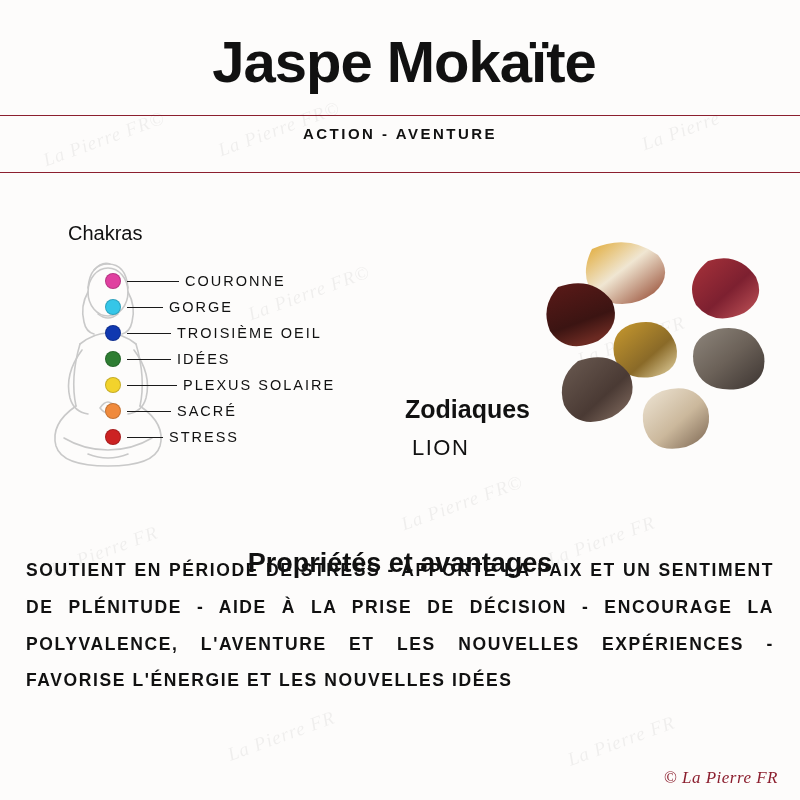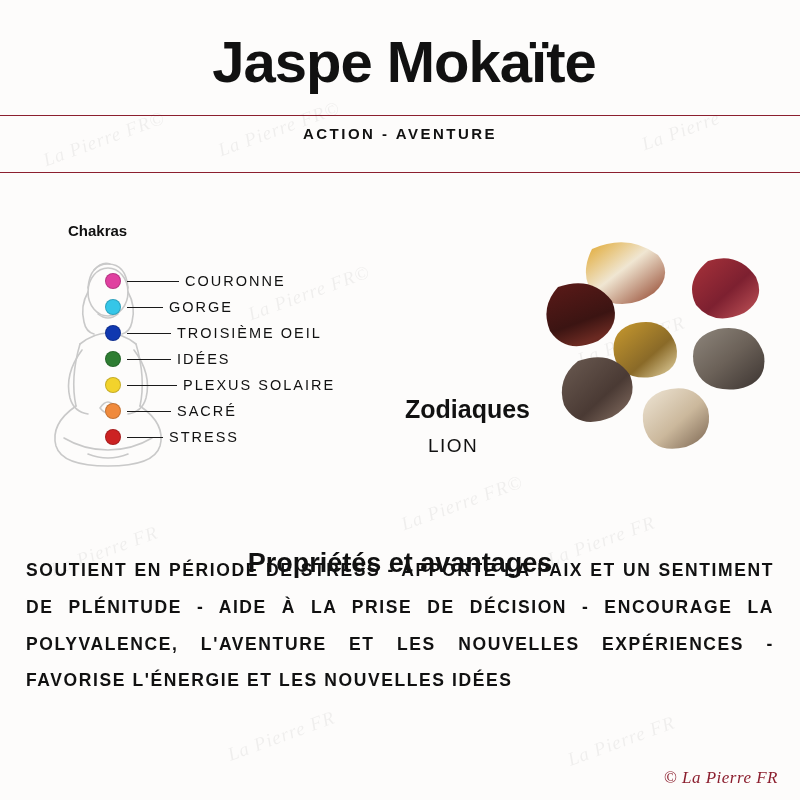--- a/index.html
+++ b/index.html
@@ -57,22 +57,22 @@
     font-weight: bold;
     letter-spacing: 2.5px;
     padding: 9px 0 8px 0;
   }
 
   
   .chakras-title {
     position: absolute;
     left: 68px;
     top: 222px;
-    font-size: 15px;
-    font-weight: bold;
+    font-size: 20px;
+    font-weight: normal;
   }
   .chakra-fig {
     position: absolute;
     left: 28px;
     top: 258px;
     width: 160px;
     height: 230px;
   }
   .chakra-list {
     position: absolute;
@@ -108,23 +108,23 @@
   
   .zodiac-title {
     position: absolute;
     left: 405px;
     top: 395px;
     font-size: 25px;
     font-weight: bold;
   }
   .zodiac-value {
     position: absolute;
-    left: 428px;
+    left: 412px;
     top: 435px;
-    font-size: 19px;
+    font-size: 22px;
     letter-spacing: 1.5px;
   }
 
   
   .stones {
     position: absolute;
     left: 540px;
     top: 225px;
     width: 250px;
     height: 250px;

